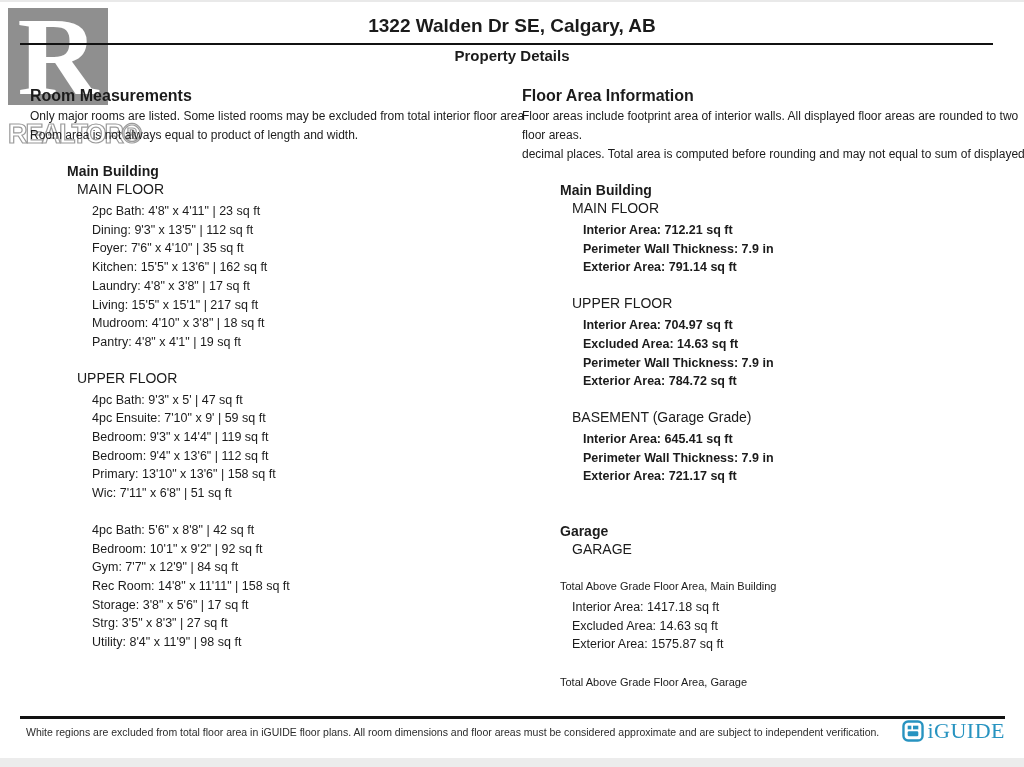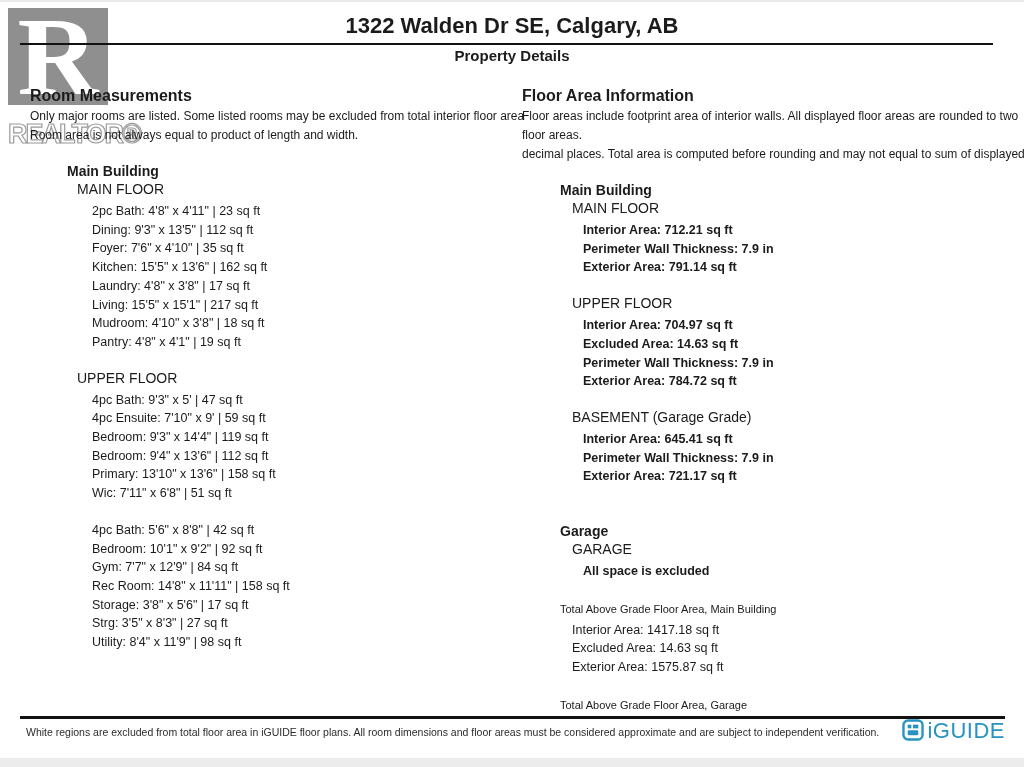--- a/index.html
+++ b/index.html
@@ -33,21 +33,21 @@
     margin-top: 14px;
     font-size: 27px; font-weight: bold;
     letter-spacing: -2px;
     color: transparent;
     -webkit-text-stroke: 1.2px #9b9b9b;
     white-space: nowrap;
   }
 
   
   .header { position: relative; z-index: 1; text-align: center; padding-top: 14px; }
-  .page-title { font-size: 22px; font-weight: bold; line-height: 24px; }
+  .page-title { font-size: 19px; font-weight: bold; line-height: 24px; }
   .title-divider { position: absolute; left: 20px; top: 43px; width: 973px; height: 2px; background: #111; }
   .page-subtitle { margin-top: 9px; font-size: 15px; font-weight: bold; }
 
   
   .col { position: absolute; top: 88px; z-index: 1; }
   .col-left  { left: 30px;  width: 472px; }
   .col-right { left: 522px; width: 478px; }
 
   .section-heading { font-size: 16px; font-weight: bold; line-height: 15px; margin-bottom: 4px; }
   .section-desc { margin-bottom: 18px; }
@@ -70,22 +70,23 @@
   .total-block .line { margin-left: 12px; }
 
   
   .footer-divider { position: absolute; left: 20px; top: 716px; width: 985px; height: 3px; background: #111; z-index: 1; }
   .footer-disclaimer {
     position: absolute; left: 26px; top: 726px;
     font-size: 10.5px; color: #2b2b2b; z-index: 1; white-space: nowrap;
   }
   .iguide-logo {
     position: absolute; right: 19px; top: 719px; z-index: 1;
-    display: flex; align-items: flex-start; gap: 3px;
+    display: flex; align-items: center; gap: 3px;
     color: var(--brand, #2793c0);
+    font-family: Liberation Serif, serif;
   }
   .iguide-logo-text { font-size: 22px; line-height: 24px; letter-spacing: 0.5px; font-weight: normal; }
 </style>
 </head>
 <body>
 
 <div class="edge-top"></div>
 
 <div class="watermark">
   <div class="watermark-block">
@@ -175,21 +176,20 @@
       <div class="line">Interior Area: 645.41 sq ft</div>
       <div class="line">Perimeter Wall Thickness: 7.9 in</div>
       <div class="line">Exterior Area: 721.17 sq ft</div>
     </div>
   </div>
 
   <div class="building building-garage">
     <div class="building-name">Garage</div>
     <div class="floor">
       <div class="floor-name">GARAGE</div>
-      <div class="line">All space is excluded</div>
     </div>
   </div>
 
   <div class="total-block">
     <div class="total-name">Total Above Grade Floor Area, Main Building</div>
     <div class="line">Interior Area: 1417.18 sq ft</div>
     <div class="line">Excluded Area: 14.63 sq ft</div>
     <div class="line">Exterior Area: 1575.87 sq ft</div>
   </div>
 

